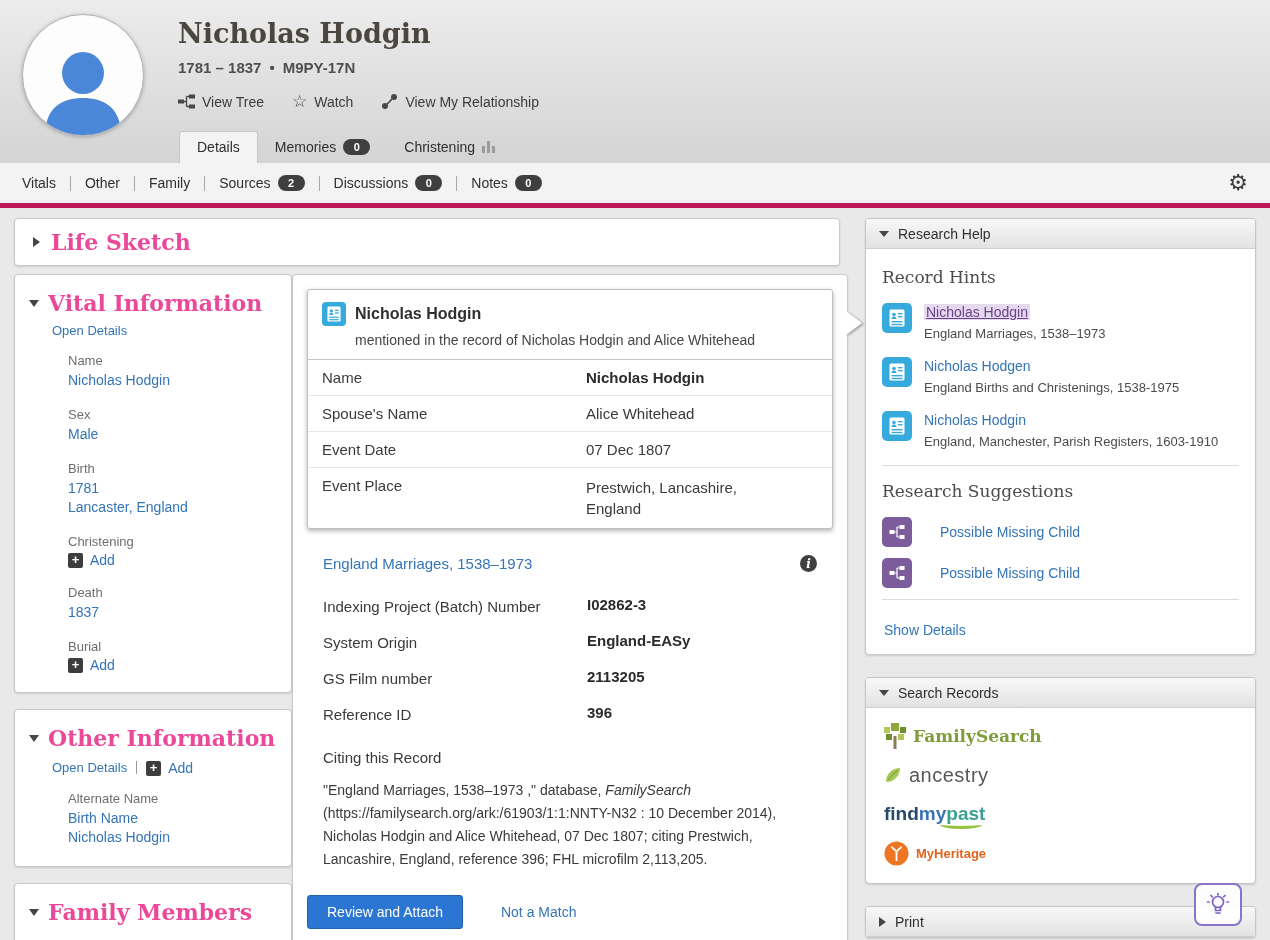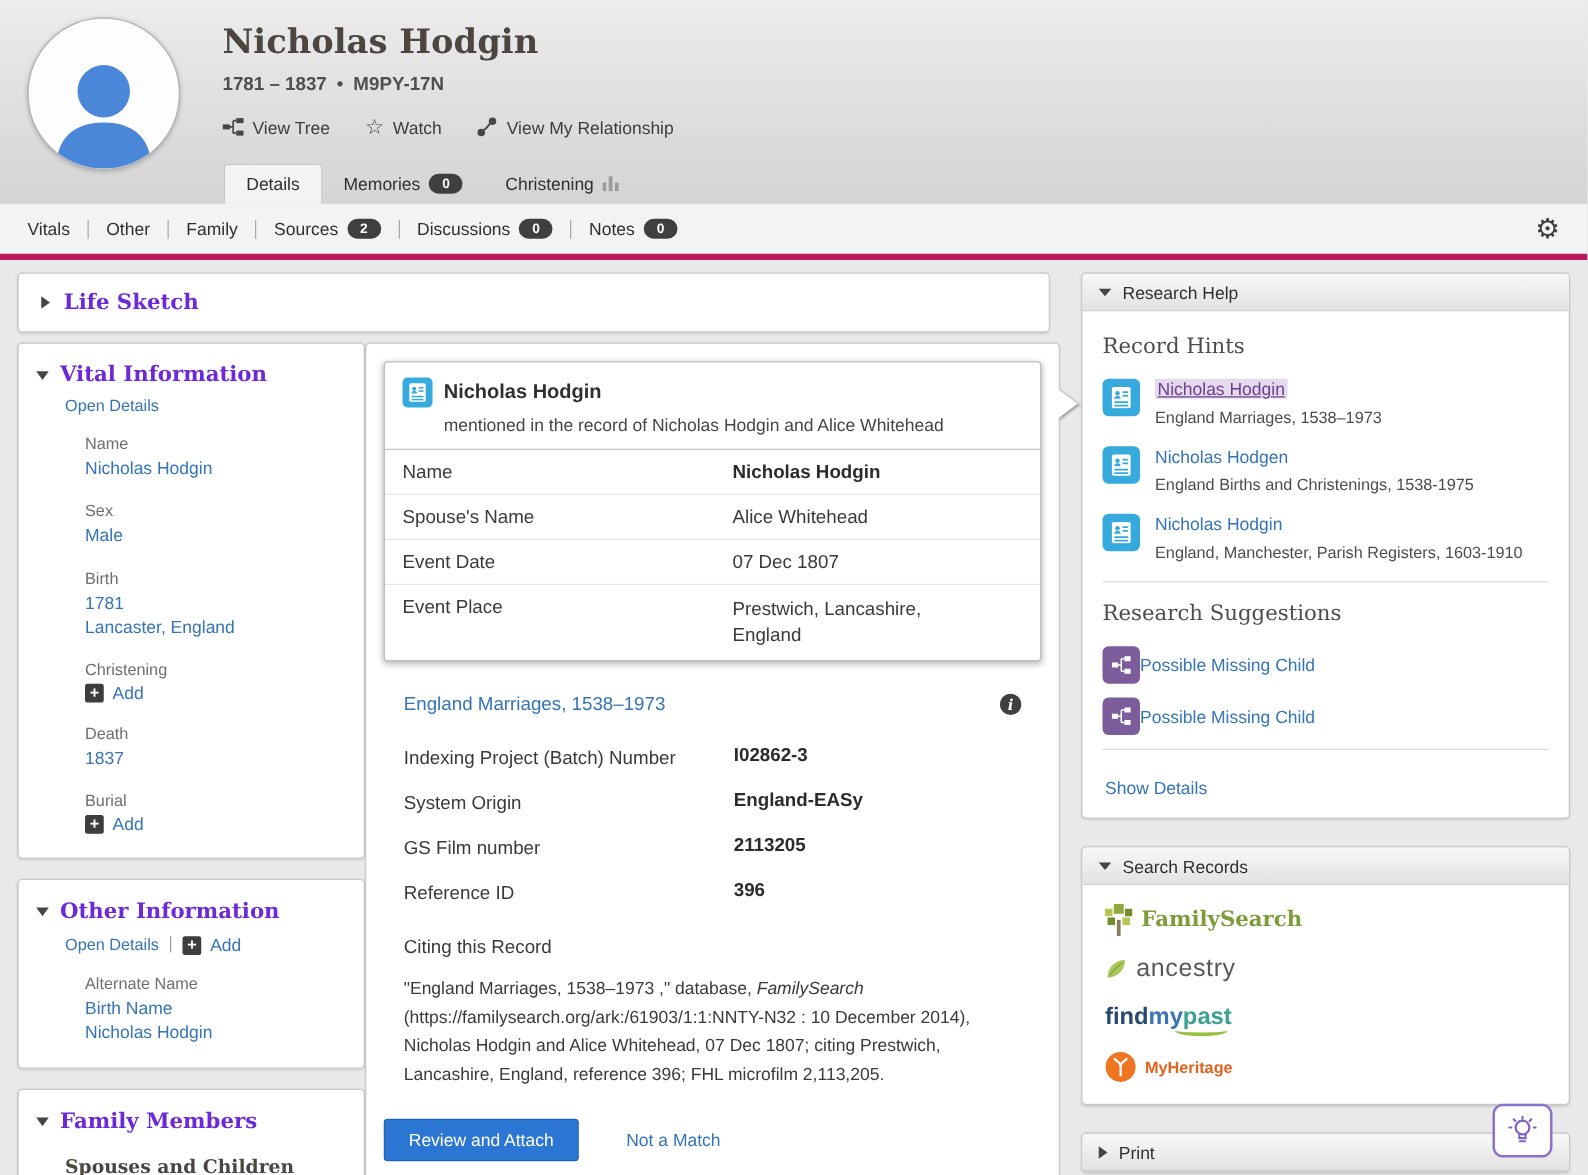--- a/index.html
+++ b/index.html
@@ -30,21 +30,21 @@
   .subnav-item { color:#2f2f2f; display:flex; align-items:center; gap:7px; }
   .subnav-sep { width:1px; height:15px; background:#a8a8a8; margin:0 14px; }
   .gear-btn { margin-left:auto; font-size:22px; color:#3c3c3c; line-height:1; }
 
   
   .content { position:relative; display:flex; gap:17px; padding:10px 14px 0; height:731px; align-items:flex-start; }
   .main-col { width:834px; flex:none; }
   .right-col { width:391px; flex:none; display:flex; flex-direction:column; gap:22px; }
 
   .panel { background:#fff; border:1px solid #c9c9c9; border-radius:4px; box-shadow:0 1px 2px rgba(0,0,0,.12); }
-  .panel-title { font-family:"DejaVu Serif","Liberation Serif",serif; font-size:17px; font-weight:bold; color:#6d28d9; }
+  .panel-title { font-family:"DejaVu Serif","Liberation Serif",serif; font-size:22px; font-weight:bold; color:#ec4899; }
 
   .life-sketch { width:826px; height:48px; display:flex; align-items:center; gap:11px; padding:0 18px; margin-bottom:8px; cursor:pointer; }
 
   .tri-down  { width:0; height:0; border-left:5px solid transparent; border-right:5px solid transparent; border-top:7px solid #454545; flex:none; }
   .tri-right { width:0; height:0; border-top:5px solid transparent; border-bottom:5px solid transparent; border-left:7px solid #454545; flex:none; }
 
   .cols { display:flex; }
   .left-col { width:278px; flex:none; display:flex; flex-direction:column; gap:16px; }
   .side-panel { padding:15px 14px; }
   .title-row { display:flex; align-items:center; gap:9px; cursor:pointer; }
@@ -104,21 +104,21 @@
   .rh-heading { font-family:"DejaVu Serif","Liberation Serif",serif; font-size:17px; font-weight:normal; color:#4c4c4c; margin:6px 0 16px; }
   .hint { display:flex; gap:12px; margin-bottom:15px; }
   .sq-icon { width:30px; height:30px; border-radius:5px; flex:none; display:flex; align-items:center; justify-content:center; }
   .sq-sm { width:24px; height:24px; border-radius:4px; }
   .sq-blue { background:#36aadd; }
   .sq-purple { background:#7d5c9b; }
   .hint-name { font-size:14px; display:inline-block; }
   .hint-name.selected { background:#e4d9ed; color:#6d4189; text-decoration:underline; padding:0 2px; }
   .hint-coll { font-size:13px; color:#4c4c4c; margin-top:4px; line-height:17px; }
   .divider { border-top:1px solid #dcdcdc; margin:4px 0 15px; }
-  .suggestion { display:flex; align-items:center; gap:0; margin-bottom:11px; }
+  .suggestion { display:flex; align-items:center; gap:28px; margin-bottom:11px; }
   .suggestion-label { font-size:14px; }
   .show-details { display:inline-block; font-size:14px; margin:7px 0 8px 2px; }
 
   .sr-body { padding:12px 18px 14px; display:flex; flex-direction:column; gap:7px; }
   .logo-row { display:flex; align-items:center; gap:7px; height:32px; }
   .fs-text { font-family:"DejaVu Serif","Liberation Serif",serif; font-weight:bold; font-size:17px; color:#7f9c3a; }
   .anc-text { font-size:20px; color:#58585a; letter-spacing:.5px; }
   .logo-fmp { position:relative; gap:0; font-size:19px; font-weight:bold; }
   .fmp-find { color:#27496d; } .fmp-my { color:#3a74b3; } .fmp-past { color:#3aa08f; }
   .fmp-swoosh { position:absolute; left:56px; bottom:1px; width:42px; height:9px;

